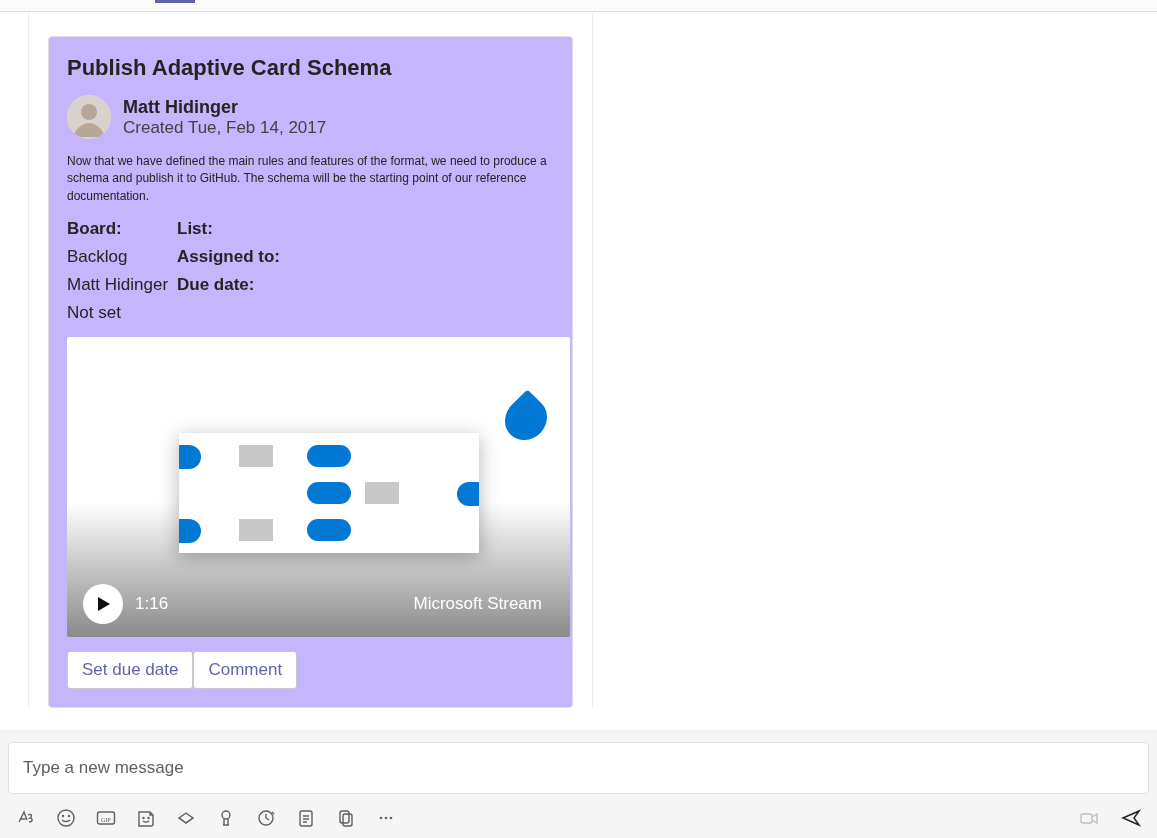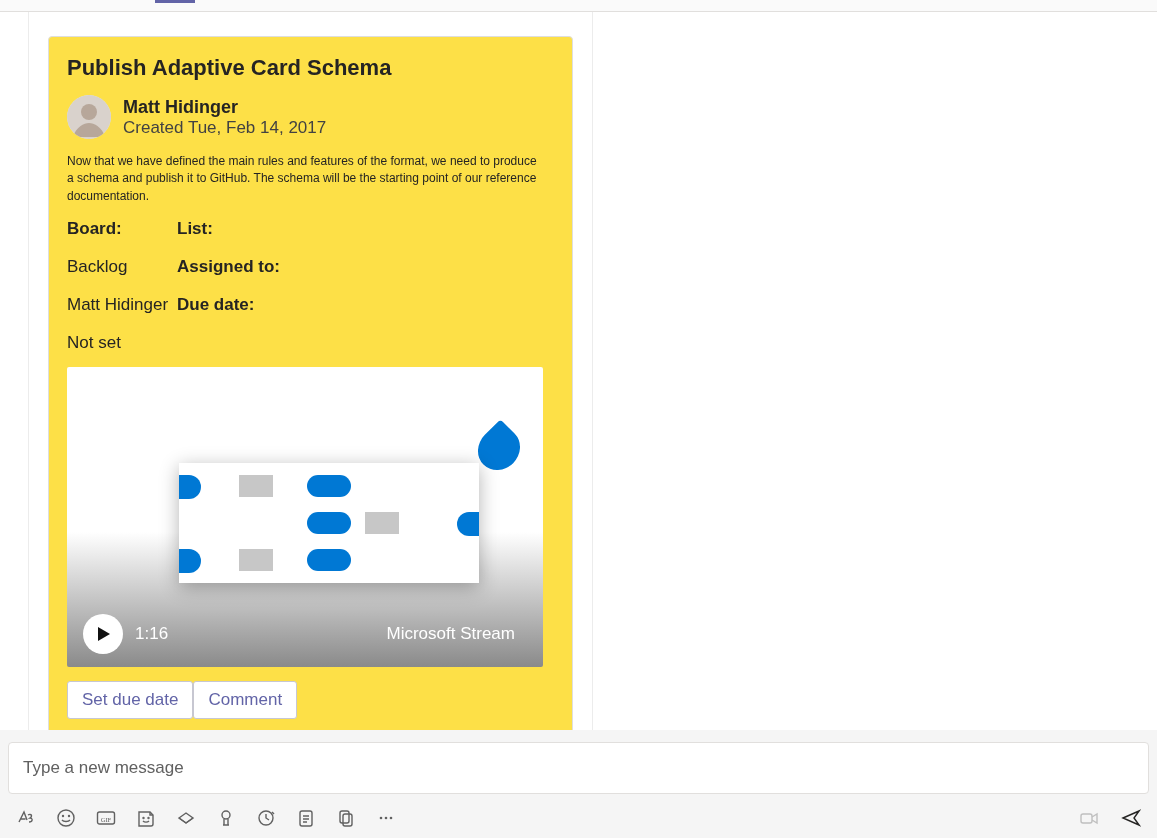--- a/index.html
+++ b/index.html
@@ -13,30 +13,30 @@
     --bg-compose: #FFFFFF;
     --blue-ms: #0078D4;
     --grey-block: #C7C7C7;
   }
   html,body { margin:0; padding:0; width:1157px; height:838px; font-family:"Segoe UI","Segoe UI Web",Arial,sans-serif; background:var(--bg-app); overflow:hidden; color:var(--text); }
   .top-strip { height:11px; background:var(--bg-strip); border-bottom:1px solid var(--border); position:relative; }
   .tab-indicator { position:absolute; left:155px; top:0; width:40px; height:3px; background:var(--accent); }
 
   .stage { position:absolute; left:0; top:12px; right:0; bottom:108px; background:#FFFFFF; }
   .card-wrap { position:absolute; left:28px; top:0; width:563px; border-left:1px solid #ECECEC; border-right:1px solid #ECECEC; padding:0; }
-  .card { margin:24px 19px 0 19px; border:1px solid var(--border-card); border-radius:4px; background:#fde047; padding:18px 29px 18px 18px; }
+  .card { margin:24px 19px 0 19px; border:1px solid var(--border-card); border-radius:4px; background:#c4b5fd; padding:18px 2px 18px 18px; }
 
   .card-title { font-size:22px; font-weight:600; margin:0 0 14px 0; }
   .author-row { display:flex; align-items:center; gap:12px; margin-bottom:14px; }
   .avatar { width:44px; height:44px; border-radius:50%; background:#E0E0E0; display:flex; align-items:center; justify-content:center; overflow:hidden; }
   .avatar svg { width:44px; height:44px; }
   .author-name { font-size:18px; font-weight:700; line-height:1.25; }
   .author-sub { font-size:17px; color:#424242;text-align:center; }
   .card-body { font-size:12px; line-height:1.45; margin-bottom:14px; }
-  .facts { display:grid; grid-template-columns:110px 1fr; row-gap:18px; font-size:17px; margin-bottom:14px; }
+  .facts { display:grid; grid-template-columns:110px 1fr; row-gap:8px; font-size:17px; margin-bottom:14px; }
   .fact-k { font-weight:600; }
   .fact-v { }
 
   .media { position:relative; height:300px; border-radius:2px; overflow:hidden; background:linear-gradient(#FFFFFF 55%, #8A8A8A 100%); }
   .media-center { position:absolute; left:112px; top:96px; width:300px; height:120px; background:#FFFFFF; box-shadow:0 4px 18px rgba(0,0,0,0.3); }
   .block { position:absolute; }
   .pill-left { width:22px; height:24px; border-radius:0 12px 12px 0; background:var(--blue-ms); }
   .pill-right { width:22px; height:24px; border-radius:12px 0 0 12px; background:var(--blue-ms); }
   .pill { width:44px; height:22px; border-radius:11px; background:var(--blue-ms); }
   .rect { width:34px; height:22px; background:var(--grey-block); }

